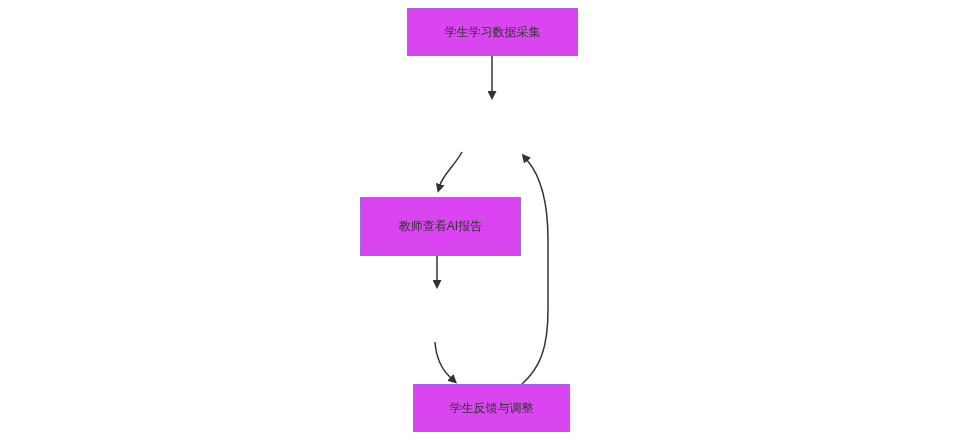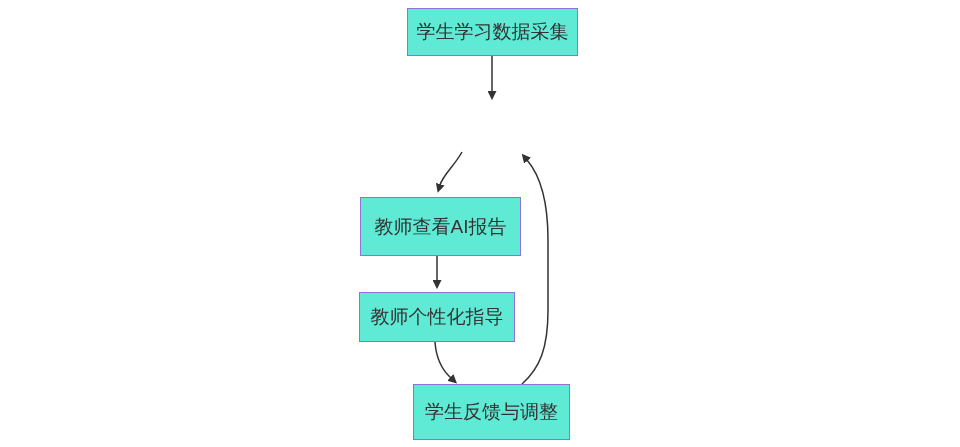--- a/index.html
+++ b/index.html
@@ -18,35 +18,35 @@
   .edge-layer {
     position: absolute;
     left: 0;
     top: 0;
     width: 960px;
     height: 447px;
   }
   .node {
     position: absolute;
     box-sizing: border-box;
-    background: #5eead4;
+    background: #d946ef;
     border: 1px solid #9370DB;
     color: #333333;
-    font-size: 19px;
+    font-size: 12px;
     display: flex;
     align-items: center;
     justify-content: center;
     text-align: center;
     white-space: nowrap;
   }
   .node-A { left: 407px; top: 8px;   width: 171px; height: 48px; }
   .node-B { left: 400px; top: 103px; width: 187px; height: 49px; }
   .node-C { left: 360px; top: 197px; width: 161px; height: 59px; }
   .node-D { left: 359px; top: 292px; width: 156px; height: 50px; }
-  .node-E { left: 413px; top: 384px; width: 157px; height: 56px; }
+  .node-E { left: 413px; top: 384px; width: 157px; height: 48px; }
   .edge-path {
     fill: none;
     stroke: #333333;
     stroke-width: 1.5px;
   }
 </style>
 </head>
 <body>
 
 <div class="canvas">
@@ -71,21 +71,18 @@
 
   <div class="node node-A">
     <span>学生学习数据采集</span>
   </div>
 
 
   <div class="node node-C">
     <span>教师查看AI报告</span>
   </div>
 
-  <div class="node node-D">
-    <span>教师个性化指导</span>
-  </div>
 
   <div class="node node-E">
     <span>学生反馈与调整</span>
   </div>
 
 </div>
 
 </body></html>

